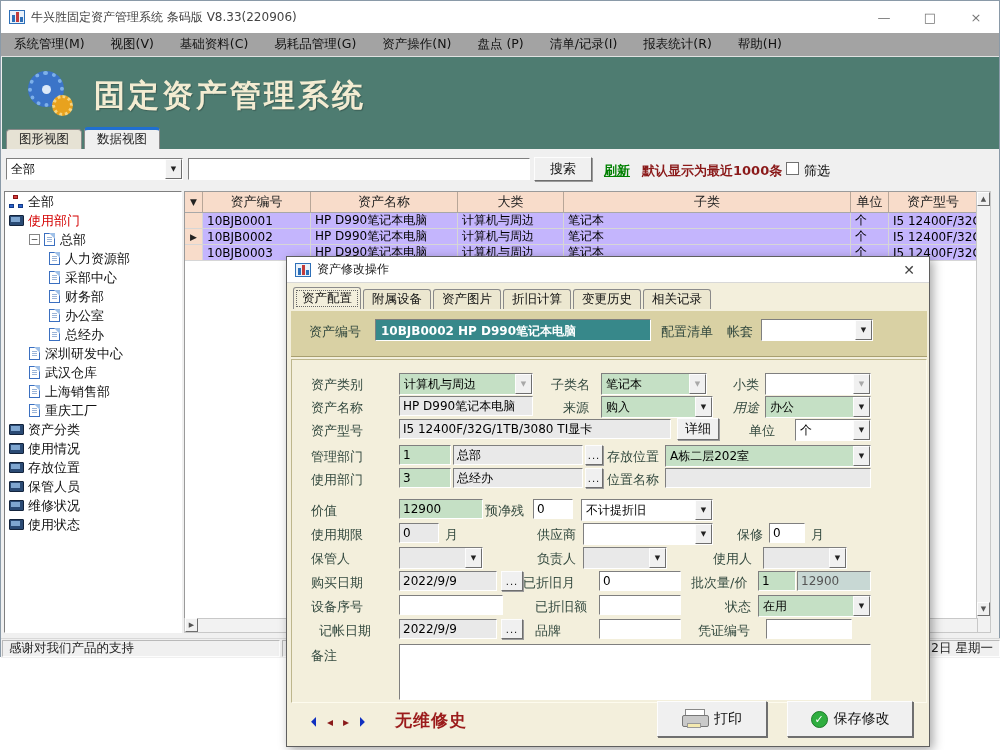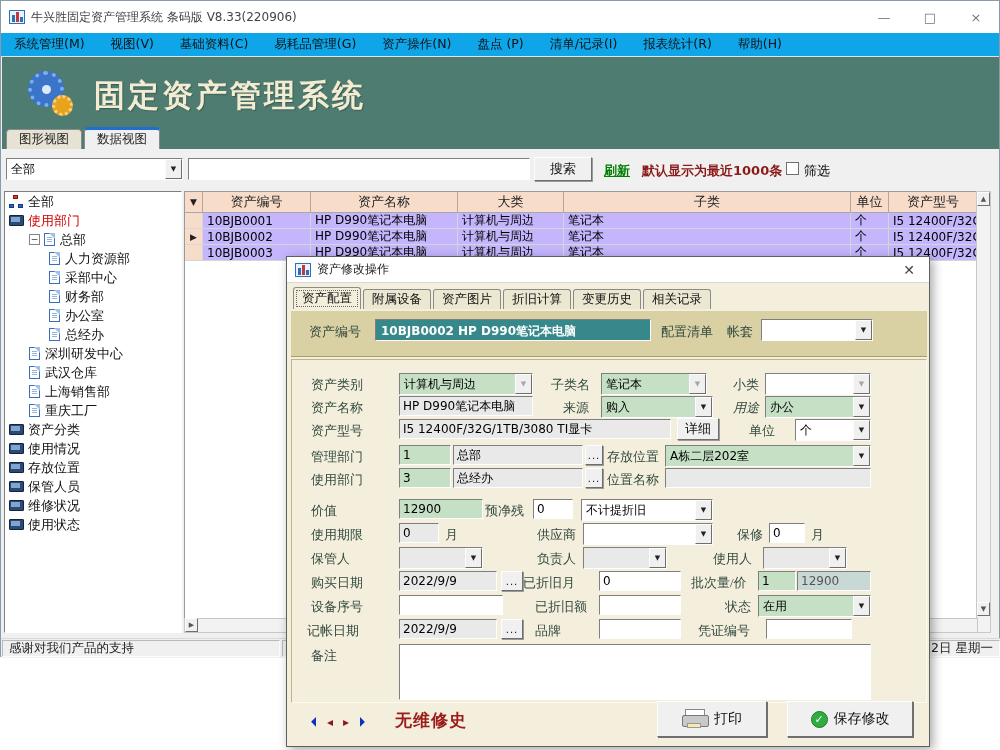--- a/index.html
+++ b/index.html
@@ -10,21 +10,21 @@
   .window { position:absolute; left:0; top:0; width:1000px; height:657px; background:#f0f0f0; border:1px solid #8a9aa8; }
   .titlebar { position:absolute; left:0; top:0; width:100%; height:32px; background:#ffffff; display:flex; align-items:center; }
   .app-icon { width:16px; height:14px; margin:0 6px 0 8px; position:relative; border:1px solid #2d6fb8; background:#eaf2fb; }
   .app-icon i { position:absolute; bottom:1px; width:3px; background:#2d6fb8; }
   .app-icon i.b1 { left:2px; height:7px; }
   .app-icon i.b2 { left:6px; height:10px; background:#c23b3b; }
   .app-icon i.b3 { left:10px; height:5px; }
   .title-text { color:#444; font-size:12px; }
   .win-controls { margin-left:auto; display:flex; height:100%; }
   .win-btn { width:46px; height:100%; display:flex; align-items:center; justify-content:center; color:#777; font-size:13px; }
-  .menubar { position:absolute; left:0; top:32px; width:100%; height:24px; background:#0ea5e9; display:flex; align-items:center; border-bottom:1px solid #e2e2e2; }
+  .menubar { position:absolute; left:0; top:32px; width:100%; height:24px; background:#a3a3a3; display:flex; align-items:center; border-bottom:1px solid #e2e2e2; }
   .menu-item { padding:0 13px; height:100%; display:flex; align-items:center; color:#111; font-size:12.5px; }
 
   
   .banner { position:absolute; left:1px; top:56px; width:997px; height:92px; background:#4e7c71; }
   .gears { position:absolute; left:26px; top:14px; width:52px; height:50px; }
   .gear1 { position:absolute; left:0; top:0; width:36px; height:36px; border-radius:50%; background:#3b74c8; border:4px dotted #7db0ea; }
   .gear1::after { content:""; position:absolute; left:10px; top:10px; width:9px; height:9px; border-radius:50%; background:#dce9f8; }
   .gear2 { position:absolute; left:24px; top:24px; width:21px; height:21px; border-radius:50%; background:#e8a21e; border:3px dotted #f7d47e; }
   .banner-title { position:absolute; left:92px; top:18px; font-size:31px; font-weight:bold; color:#f3ecd2; letter-spacing:3px; text-shadow:1px 1px 1px rgba(0,0,0,.25); }
   .view-tabs { position:absolute; left:4px; bottom:0; display:flex; align-items:flex-end; }
@@ -443,37 +443,37 @@
         <span class="ctext grey"></span>
         <span class="carrow">▼</span>
       </div>
     </div>
 
   <span class="lbl" style="left:24px; top:317px;">购买日期</span>
   <input class="fld grey" style="left: 112px; top: 314px; width: 98px;" value="2022/9/9">
   <div class="btn3d dots" style="left:214px; top:314px; width:22px; z-index:51;">...</div>
   <span class="lbl" style="left:236px; top:317px;">已折旧月</span>
   <input class="fld" style="left: 312px; top: 314px; width: 82px;" value="0">
-  <span class="lbl" style="left:404px; top:317px;font-family:Liberation Serif, serif;">批次量/价</span>
+  <span class="lbl" style="left:404px; top:317px;">批次量/价</span>
   <input class="fld green" style="left: 471px; top: 314px; width: 38px;" value="1">
   <input class="fld gteal" style="left: 510px; top: 314px; width: 74px;" value="12900">
 
   <span class="lbl" style="left:24px; top:341px;">设备序号</span>
   <input class="fld" style="left: 112px; top: 338px; width: 104px;" value="">
   <span class="lbl" style="left:248px; top:341px;">已折旧额</span>
   <input class="fld" style="left: 312px; top: 338px; width: 82px;" value="">
   <span class="lbl" style="left:438px; top:341px;">状态</span>
   <div class="fcombo" style="left:471px; top:338px; width:113px;">
       <div class="combo">
         <span class="ctext green">在用</span>
         <span class="carrow">▼</span>
       </div>
     </div>
 
-  <span class="lbl" style="left:20px; top:365px;">记帐日期</span>
+  <span class="lbl" style="left:32px; top:365px;">记帐日期</span>
   <input class="fld grey" style="left: 112px; top: 362px; width: 98px;" value="2022/9/9">
   <div class="btn3d dots" style="left:214px; top:362px; width:22px; z-index:51;">...</div>
   <span class="lbl" style="left:248px; top:365px;">品牌</span>
   <input class="fld" style="left: 312px; top: 362px; width: 82px;" value="">
   <span class="lbl" style="left:411px; top:365px;">凭证编号</span>
   <input class="fld" style="left: 479px; top: 362px; width: 86px;" value="">
 
   <span class="lbl" style="left:24px; top:390px;">备注</span>
   <div class="remarkbox" style="left:112px; top:387px; width:472px; height:56px;"></div>
 

